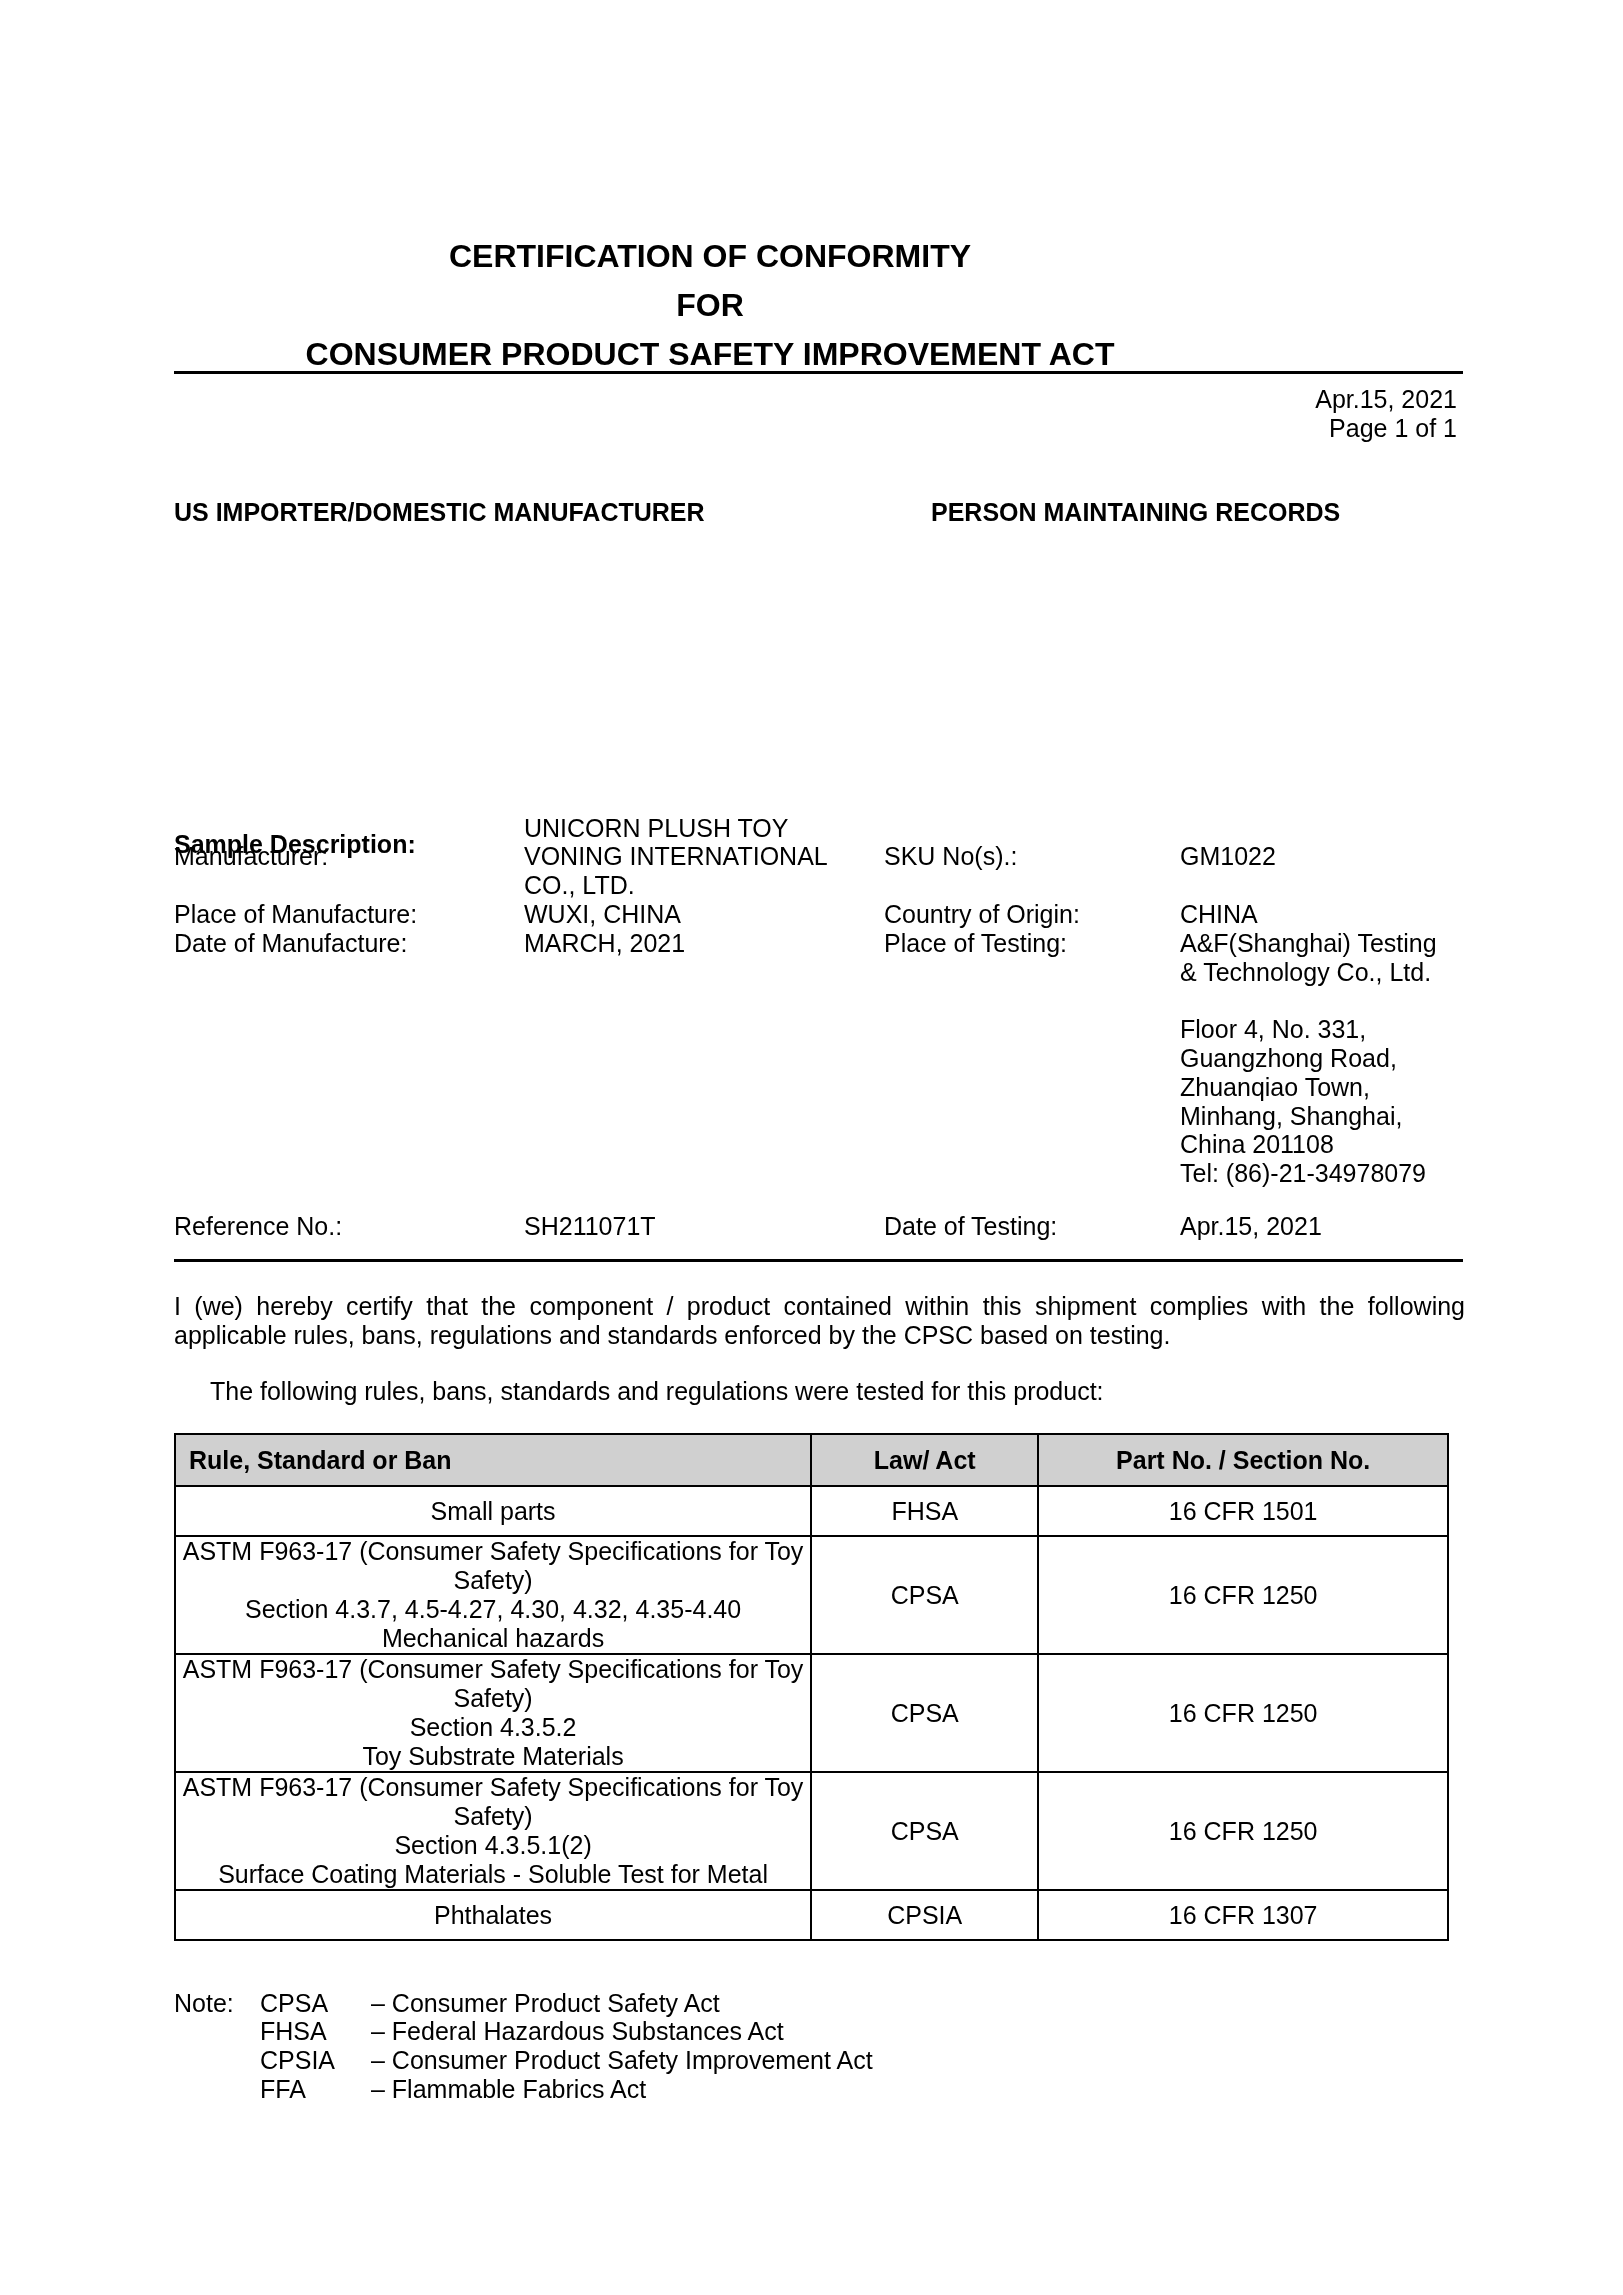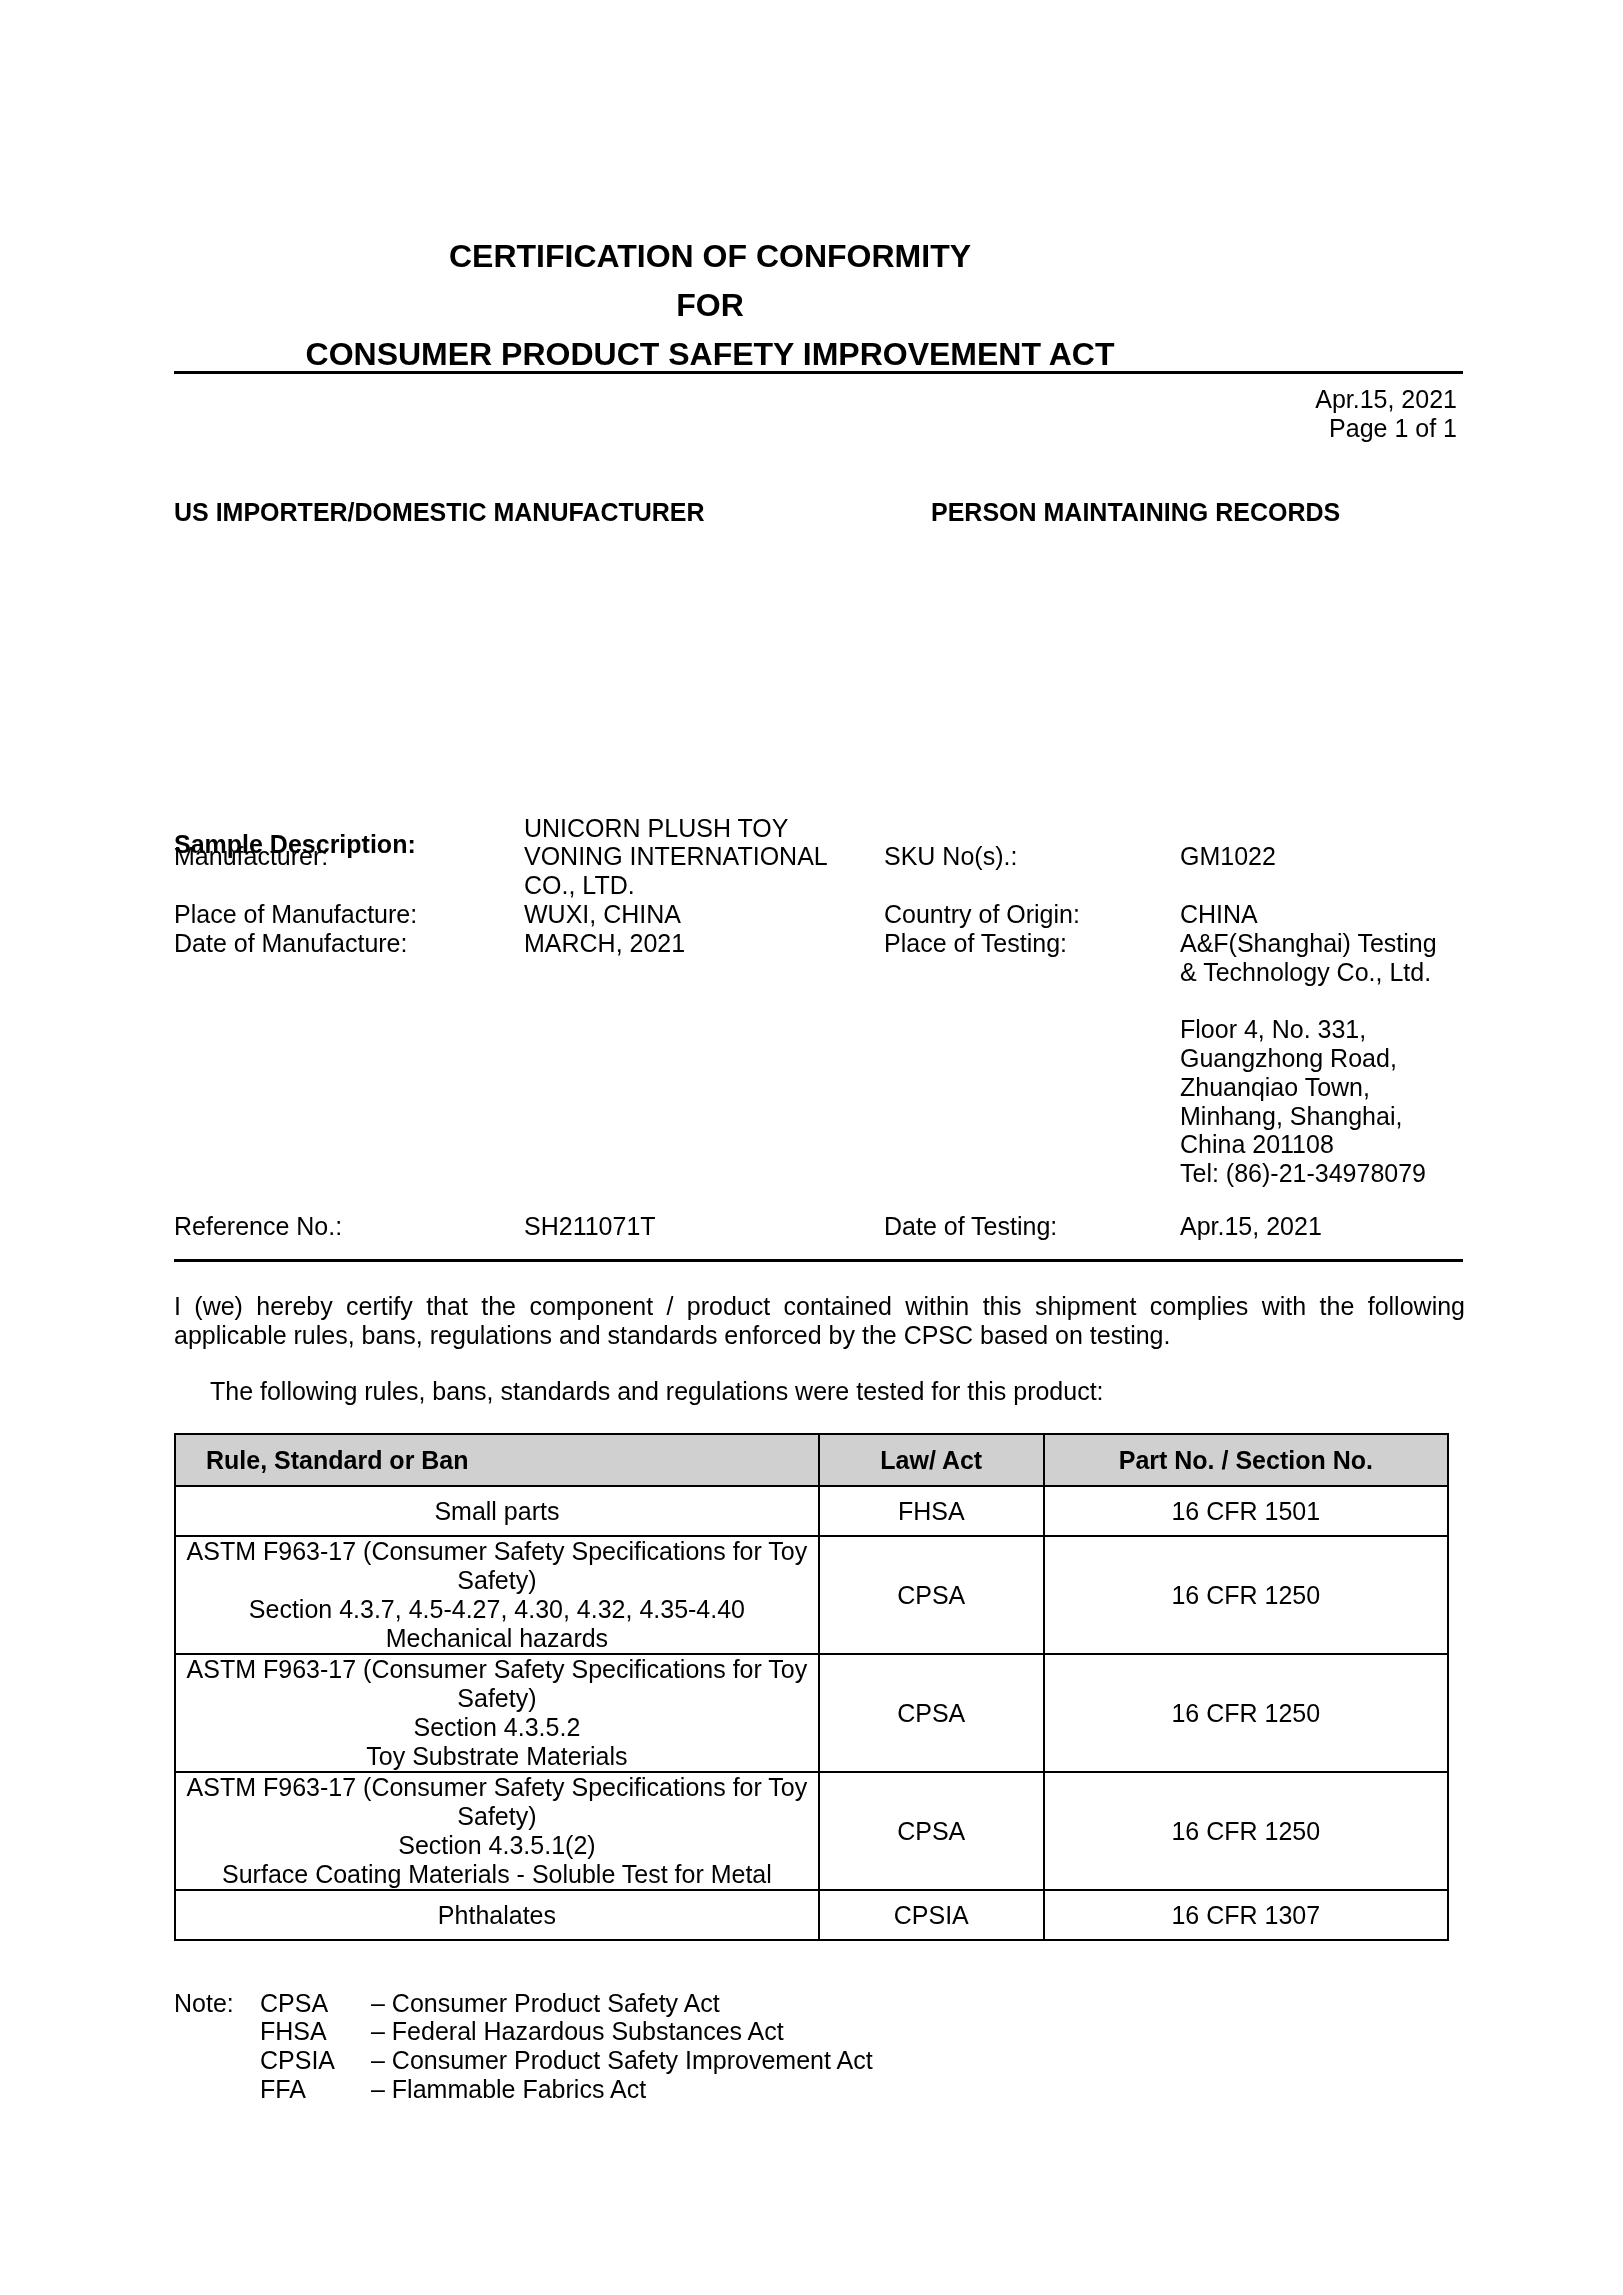--- a/index.html
+++ b/index.html
@@ -10,21 +10,21 @@
   .rule { position: absolute; left: 174px; width: 1289px; height: 2.6px; background: #000; }
   .txt { font-size: 25px; line-height: 29px; position: absolute; white-space: nowrap; }
   .bold { font-weight: bold; }
   .right { text-align: right; }
   .para { position: absolute; left: 174px; width: 1291px; font-size: 25px; line-height: 29px;
           text-align: justify; text-align-last: left; }
   table.rules { position: absolute; left: 174px; top: 1433px; width: 1275px;
                 border-collapse: collapse; font-size: 25px; line-height: 29px; }
   table.rules th, table.rules td { border: 2px solid #000; text-align: center; vertical-align: middle; padding: 0 5.2px; }
   table.rules th { background: #d0d0d0; font-weight: bold; height: 50px; text-align: center; }
-  table.rules th.first { text-align: left; padding-left: 30px; }
+  table.rules th.first { text-align: left; padding-left: 13px; }
   table.rules td { height: 48px; }
   table.rules td.multi { height: 111px; }
   .col1 { width: 640px; } .col2 { width: 222px; } .col3 { width: 413px; }
   .note-row { position: absolute; font-size: 25px; line-height: 29px; white-space: nowrap; }
 </style>
 </head>
 <body>
 
 <div class="title" style="top:237px;">CERTIFICATION OF CONFORMITY</div>
 <div class="title" style="top:286px;">FOR</div>

